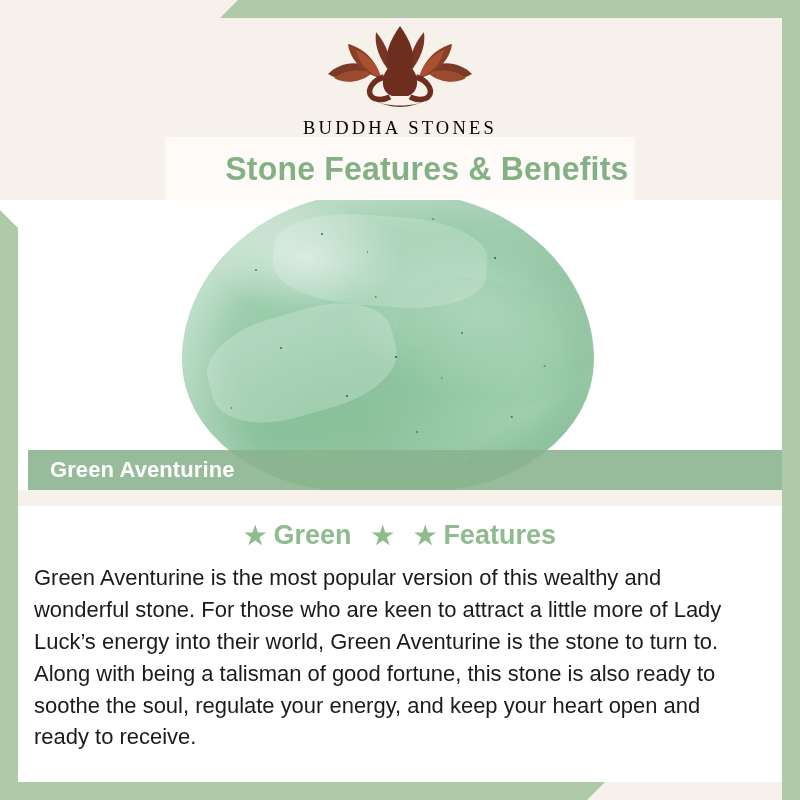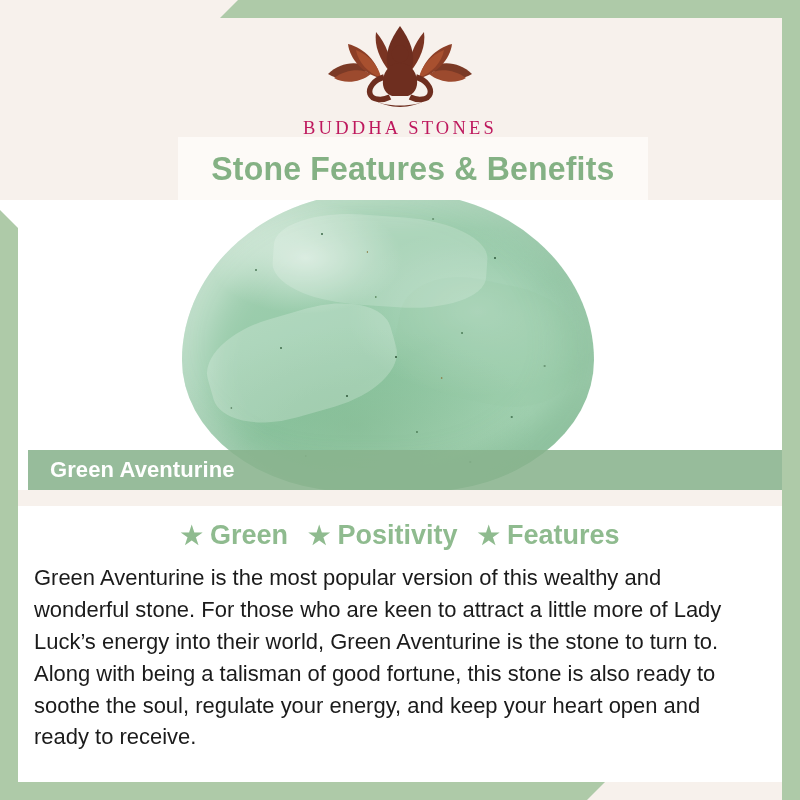--- a/index.html
+++ b/index.html
@@ -78,37 +78,37 @@
     margin: 0 auto;
     width: 180px;
     height: 92px;
   }
   .logo-wordmark {
     display: block;
     margin: 4px auto 0;
     font-family: "Liberation Serif", serif;
     font-size: 18.5px;
     letter-spacing: 3.2px;
-    color: #be185d;
+    color: #000000;
     text-align: center;
     font-weight: 400;
   }
 
   
   .title-panel {
     position: absolute;
     top: 137px;
-    left: 178px;
+    left: 165px;
     width: 470px;
     height: 63px;
     background: #fdfaf7;
     z-index: 3;
     display: flex;
     align-items: center;
-    justify-content: center;
+    justify-content: flex-end;
   }
   .title-text {
     font-family: "Liberation Sans Narrow", "Liberation Sans", sans-serif;
     font-size: 33px;
     font-weight: 700;
     color: #84b184;
     letter-spacing: 0.2px;
     white-space: nowrap;
     transform: scaleX(0.97);
   }
@@ -319,21 +319,20 @@
 
   <div class="content">
 
     <div class="keywords">
       <span class="keyword">
         <span class="star">★</span>
         <span>Green</span>
       </span>
       <span class="keyword">
         <span class="star">★</span>
-        <span>Positivity</span>
       </span>
       <span class="keyword">
         <span class="star">★</span>
         <span>Features</span>
       </span>
     </div>
 
     <p class="body-text">Green Aventurine is the most popular version of this wealthy and wonderful stone. For those who are keen to attract a little more of Lady Luck’s energy into their world, Green Aventurine is the stone to turn to. Along with being a talisman of good fortune, this stone is also ready to soothe the soul, regulate your energy, and keep your heart open and ready to receive.</p>
 
   </div>

